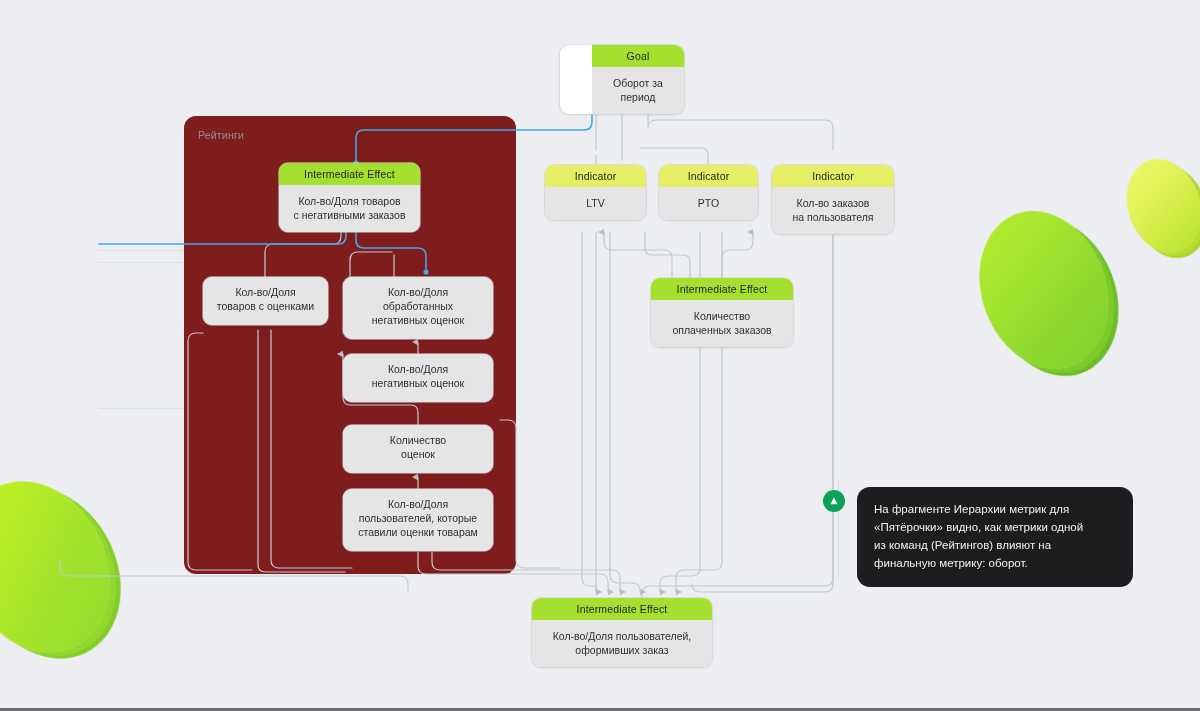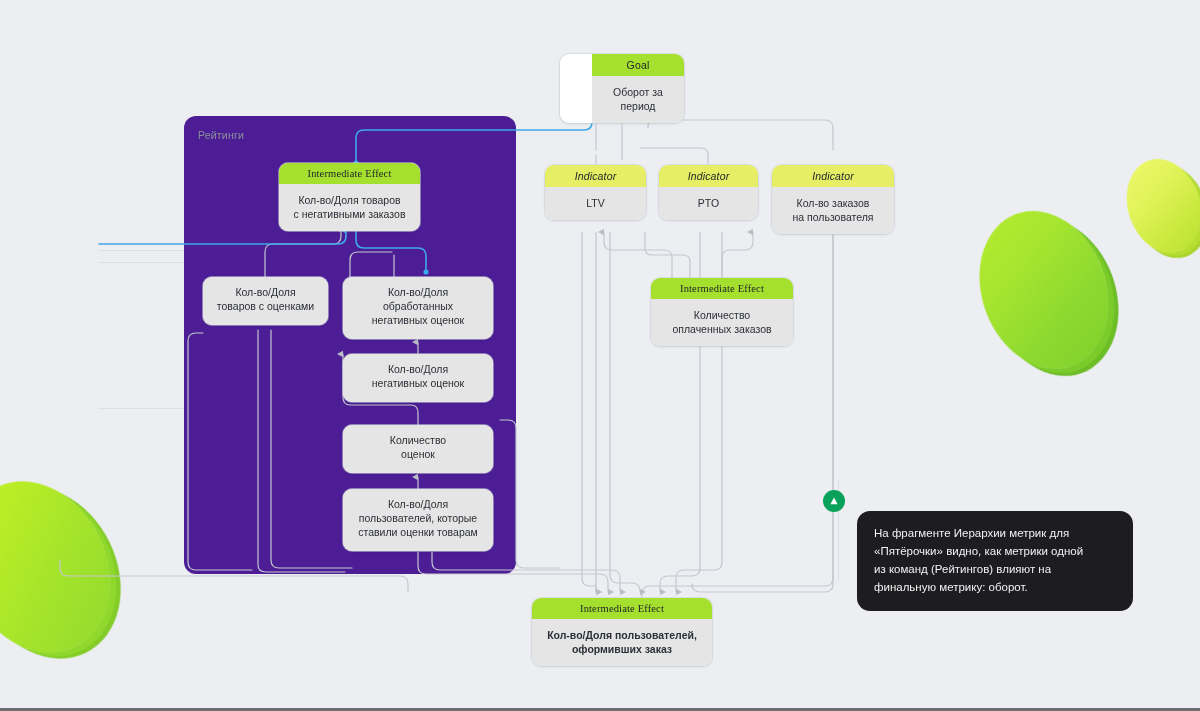--- a/index.html
+++ b/index.html
@@ -43,21 +43,21 @@
     transform: rotate(-26deg);
     box-shadow: 4px 6px 0 0 #90d82c, 7px 10px 0 0 #84cd28;
     filter: blur(0.5px);
   }
 
   
   #group-ratings {
     position: absolute;
     left: 184px; top: 116px;
     width: 332px; height: 458px;
-    background: #4c1d95;
+    background: #7f1d1d;
     border-radius: 12px;
   }
   #group-ratings .grp-label {
     position: absolute; left: 14px; top: 13px;
     font-size: 10.5px; color: #8b9099; letter-spacing: .2px;
   }
 
   
   #edges { position: absolute; left: 0; top: 0; width: 1200px; height: 711px; }
 
@@ -81,41 +81,41 @@
   .node .body {
     font-size: 10.5px;
     color: #2b2f36;
     text-align: center;
     line-height: 14px;
     padding: 9px 9px 10px;
     background: #e5e5e5;
   }
   .node.plain .body { padding: 8px 10px 12px; }
   .hdr.goal  { background: #a5e02e; }
-  .hdr.inter { background: #a5e02e; font-family: Liberation Serif, serif; }
-  .hdr.ind   { background: #e5ee64; font-style: italic; }
-
-  
-  #node-goal            { left: 560px; top: 54px;  width: 124px; padding-left: 32px; }
+  .hdr.inter { background: #a5e02e; }
+  .hdr.ind   { background: #e5ee64; }
+
+  
+  #node-goal            { left: 560px; top: 45px;  width: 124px; padding-left: 32px; }
   #node-neg-goods       { left: 279px; top: 163px; width: 141px; }
   #node-ltv             { left: 545px; top: 165px; width: 101px; }
   #node-pto             { left: 659px; top: 165px; width: 99px;  }
   #node-orders-per-user { left: 772px; top: 165px; width: 122px; }
   #node-paid-orders     { left: 651px; top: 278px; width: 142px; }
   #node-goods-rated     { left: 203px; top: 277px; width: 125px; }
   #node-processed-neg   { left: 343px; top: 277px; width: 150px; }
   #node-neg-ratings     { left: 343px; top: 354px; width: 150px; }
   #node-count-ratings   { left: 343px; top: 425px; width: 150px; }
   #node-users-rated     { left: 343px; top: 489px; width: 150px; }
   #node-users-ordered   { left: 532px; top: 598px; width: 180px; }
 
   
   #callout {
     position: absolute;
-    left: 857px; top: 511px;
+    left: 857px; top: 487px;
     width: 276px;
     background: #1d1d1f;
     border-radius: 13px;
     padding: 13px 17px 15px;
     box-sizing: border-box;
   }
   #callout .txt {
     color: #f2f2f4;
     font-size: 11.5px;
     line-height: 18px;
@@ -274,21 +274,21 @@
   </div>
 
   <div class="node plain" id="node-users-rated">
     <div class="body" style="white-space: pre-line;">Кол-во/Доля
 пользователей, которые
 ставили оценки товарам</div>
   </div>
 
   <div class="node" id="node-users-ordered">
     <div class="hdr inter">Intermediate Effect</div>
-    <div class="body" style="white-space: pre-line; font-weight: bold;">Кол-во/Доля пользователей,
+    <div class="body" style="white-space: pre-line;">Кол-во/Доля пользователей,
 оформивших заказ</div>
   </div>
 
   <div id="callout-badge">
     <svg width="12" height="12" viewBox="0 0 12 12" aria-hidden="true">
       <path d="M6 2.4 L9.6 9.2 L2.4 9.2 Z" fill="#ffffff"></path>
     </svg>
   </div>
   <div id="callout">
     <div class="txt" style="white-space: pre-line;">На фрагменте Иерархии метрик для

